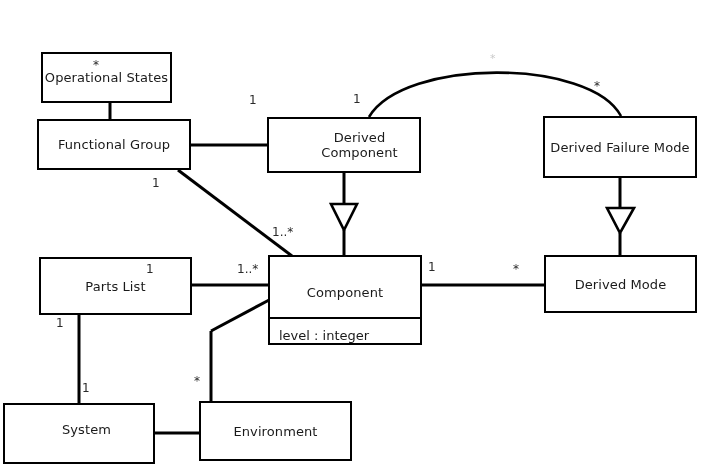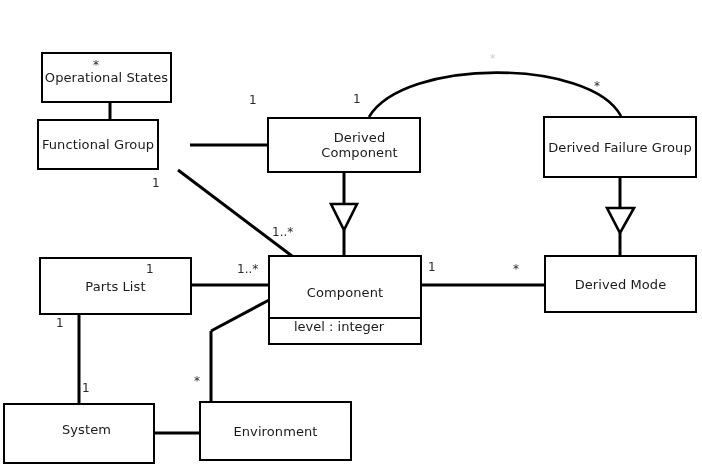--- a/index.html
+++ b/index.html
@@ -41,22 +41,22 @@
     letter-spacing: 0.1px;
     text-align: center;
   }
   .uml-attrs {
     position: absolute;
     box-sizing: border-box;
     border: 2px solid #000000;
     border-top: 2px solid #000000;
     background: #ffffff;
     display: flex;
-    align-items: flex-start;
-    padding-left: 24px;
+    align-items: flex-end;
+    padding-left: 9px;
     font-size: 13px;
     color: #1a1a1a;
     z-index: 3;
   }
   .mult {
     position: absolute;
     font-size: 12px;
     color: #2a2a2a;
     white-space: nowrap;
     z-index: 4;
@@ -102,30 +102,30 @@
     <line x1="154" y1="433" x2="200" y2="433" stroke="#000" stroke-width="3"></line>
 
     <line x1="211" y1="402" x2="211" y2="331" stroke="#000" stroke-width="3"></line>
     <line x1="211" y1="331" x2="271" y2="299" stroke="#000" stroke-width="3"></line>
   </svg>
 
   <div class="uml-class" style="left:41px; top:4px; width:131px; height:51px;margin-top:48px;">
     <div class="uml-name">Operational States</div>
   </div>
 
-  <div class="uml-class" style="left:37px; top:119px; width:122px; height:51px;">
+  <div class="uml-class" style="left:37px; top:119px; width:154px; height:51px;">
     <div class="uml-name">Functional Group</div>
   </div>
 
   <div class="uml-class" style="left:267px; top:117px; width:154px; height:56px;padding-left:31px;">
     <div class="uml-name">Derived Component</div>
   </div>
 
   <div class="uml-class" style="left:543px; top:116px; width:154px; height:62px;">
-    <div class="uml-name">Derived Failure Group</div>
+    <div class="uml-name">Derived Failure Mode</div>
   </div>
 
   <div class="uml-class" style="left:3px; top:257px; width:153px; height:58px;margin-left:36px;">
     <div class="uml-name">Parts List</div>
   </div>
 
   <div class="uml-class" style="left:268px; top:255px; width:154px; height:75px;">
     <div class="uml-name">Component</div>
   </div>
   <div class="uml-attrs" style="left:268px; top:317px; width:154px; height:28px;">

